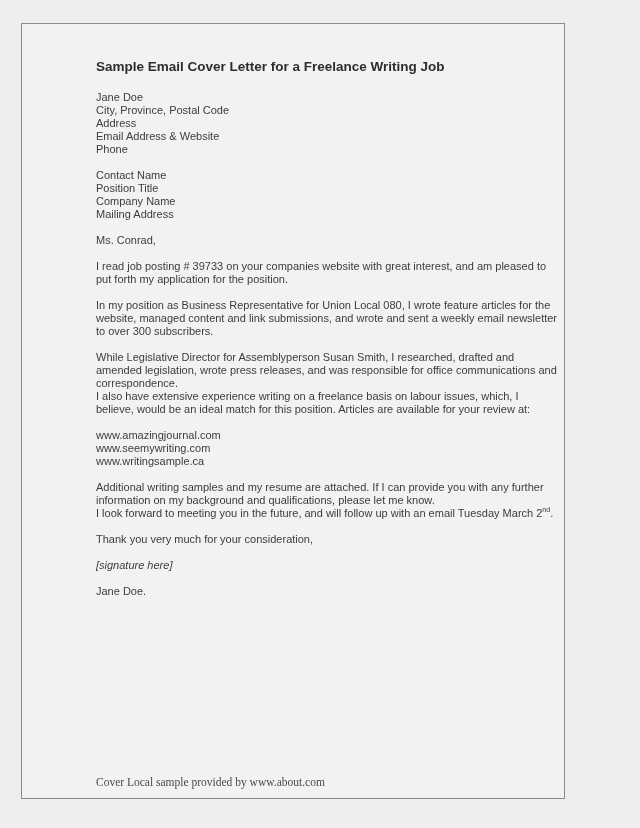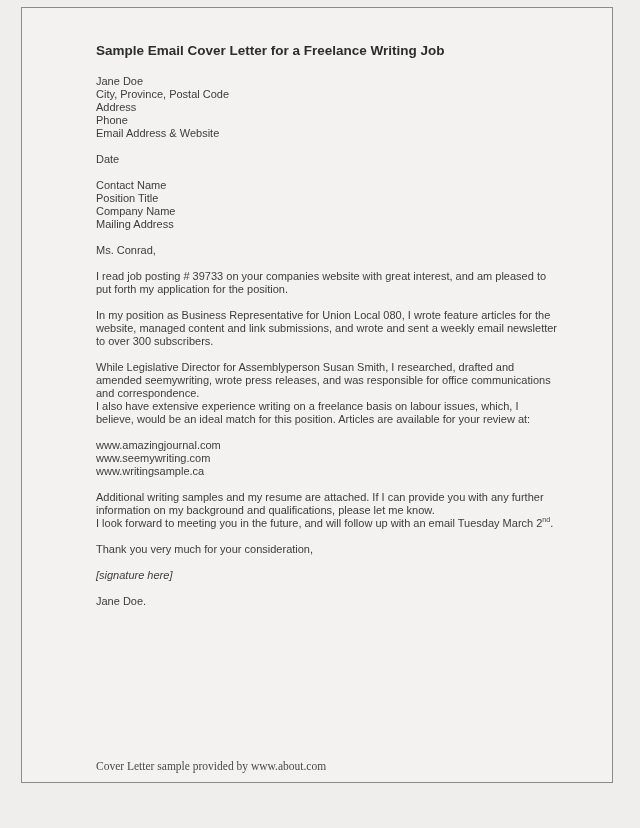--- a/index.html
+++ b/index.html
@@ -6,22 +6,22 @@
     margin: 0;
     padding: 0;
     width: 640px;
     height: 828px;
     background: #efeeec;
     font-family: "Liberation Sans", sans-serif;
   }
   .page {
     position: absolute;
     left: 21px;
-    top: 7px;
-    width: 592px;
+    top: 23px;
+    width: 544px;
     height: 776px;
     background: #f3f2f0;
     border: 1px solid #8b8b8b;
     box-sizing: border-box;
   }
   .content {
     padding: 34px 56px 0 74px;
     width: 462px;
     box-sizing: content-box;
     color: #3c3c3c;
@@ -64,41 +64,40 @@
 
 <div class="page">
   <div class="content">
 
     <h1 class="doc-title">Sample Email Cover Letter for a Freelance Writing Job</h1>
 
     <div class="block">
       <div>Jane Doe</div>
       <div>City, Province, Postal Code</div>
       <div>Address</div>
+      <div>Email Address &amp; Website</div>
       <div>Phone</div>
-      <div>Email Address &amp; Website</div>
     </div>
 
-    <div class="block">Date</div>
 
     <div class="block">
       <div>Contact Name</div>
       <div>Position Title</div>
       <div>Company Name</div>
       <div>Mailing Address</div>
     </div>
 
     <div class="block">Ms. Conrad,</div>
 
     <p class="para">I read job posting # 39733 on your companies website with great interest, and am pleased to put forth my application for the position.</p>
 
     <p class="para">In my position as Business Representative for Union Local 080, I wrote feature articles for the website, managed content and link submissions, and wrote and sent a weekly email newsletter to over 300 subscribers.</p>
 
     <div class="block">
-      <div>While Legislative Director for Assemblyperson Susan Smith, I researched, drafted and amended seemywriting, wrote press releases, and was responsible for office communications and correspondence.</div>
+      <div>While Legislative Director for Assemblyperson Susan Smith, I researched, drafted and amended legislation, wrote press releases, and was responsible for office communications and correspondence.</div>
       <div>I also have extensive experience writing on a freelance basis on labour issues, which, I believe, would be an ideal match for this position. Articles are available for your review at:</div>
     </div>
 
     <div class="block">
       <div>www.amazingjournal.com</div>
       <div>www.seemywriting.com</div>
       <div>www.writingsample.ca</div>
     </div>
 
     <div class="block">
@@ -107,14 +106,14 @@
     </div>
 
     <div class="block closing-line">Thank you very much for your consideration,</div>
 
     <div class="signature-placeholder">[signature here]</div>
 
     <div class="block signature-name">Jane Doe.</div>
 
   </div>
 
-  <div class="footer-credit">Cover Letter sample provided by www.about.com</div>
+  <div class="footer-credit">Cover Local sample provided by www.about.com</div>
 </div>
 
 </body></html>

